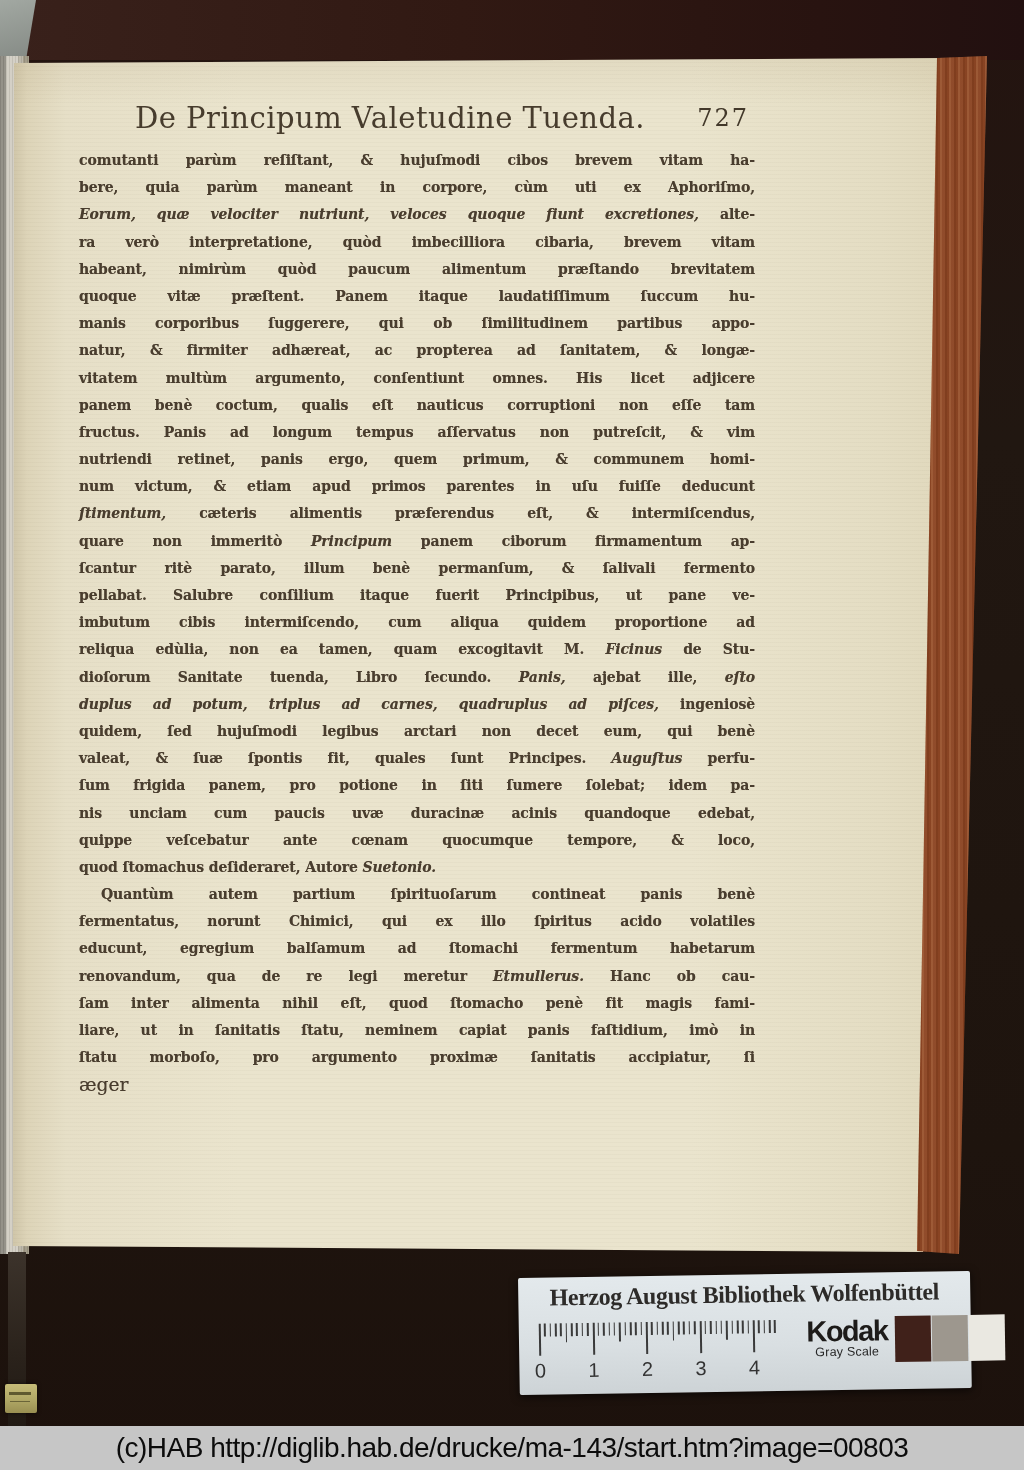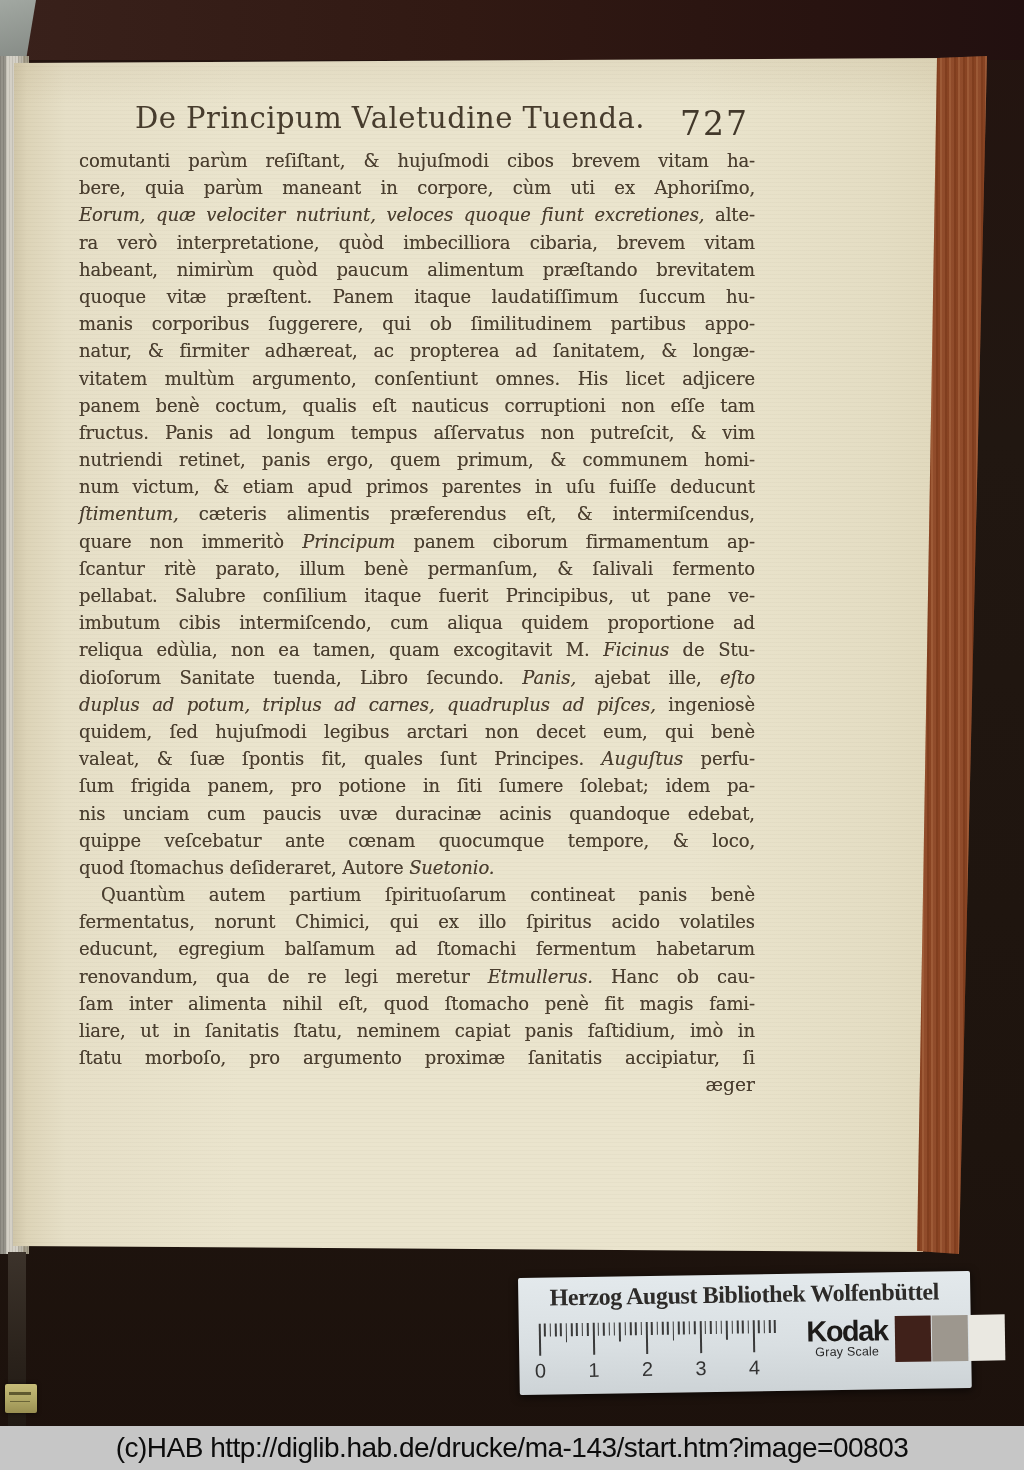--- a/index.html
+++ b/index.html
@@ -45,30 +45,30 @@
   .fore-edge { position:absolute; inset:0;
     clip-path:polygon(926px 3px, 976px 1px, 948px 1199px, 906px 1196px);
     background:
       linear-gradient(90deg, rgba(60,20,5,0.35) 0, rgba(0,0,0,0) 12px, rgba(60,15,5,0.3) 100%),
       repeating-linear-gradient(90deg,#a8592f 0 2px,#c4784a 2px 4px,#b2643a 4px 7px,#9c5129 7px 9px);
   }
   
   .page-header { position:absolute; left:68px; top:46px; width:676px; height:40px; color:#453a2c; }
   .running-title { position:absolute; left:0; right:54px; text-align:center;
     font-size:29px; letter-spacing:0.5px; color:#473c2d; }
-  .page-number { position:absolute; right:6px; top:3px; font-size:33px; letter-spacing:2px; color:#42382a; }
+  .page-number { position:absolute; right:6px; top:3px; font-size:24px; letter-spacing:2px; color:#42382a; }
   
   .text-block { position:absolute; left:68px; top:92px; width:676px; color:#493d2e; }
-  .tline { height:27.2px; line-height:27.2px; font-size:18px; letter-spacing:-0.1px;
+  .tline { height:27.2px; line-height:27.2px; font-size:14px; letter-spacing:-0.1px;
     text-align:justify; text-align-last:justify; white-space:normal;
-    text-shadow:0 0 0.5px rgba(73,61,46,0.55); }
+    text-shadow:0 0 0.5px rgba(73,61,46,0.55);font-weight:bold; }
   .tline.end { text-align:left; text-align-last:left; }
   .tline.ind { padding-left:22px; }
   .it { font-style:italic; }
-  .catchword { height:27.2px; line-height:27.2px; font-size:18.7px; text-align:right;
+  .catchword { height:27.2px; line-height:27.2px; font-size:18.7px; text-align:left;
     color:#493d2e; text-shadow:0 0 0.5px rgba(73,61,46,0.55); }
 
   
   .kodak-label { position:absolute; left:518px; top:1278px; width:452px; height:117px;
     background:linear-gradient(180deg,#e3e9ec 0%,#d9dfe2 60%,#cdd3d6 100%);
     border-radius:2px; transform:rotate(-0.9deg); transform-origin:left top;
     box-shadow:0 2px 8px rgba(0,0,0,0.65); }
   .lib-title { position:absolute; left:0; right:0; top:7px; text-align:center;
     font-family:"Liberation Serif", serif; font-weight:bold; font-size:24px;
     letter-spacing:-0.4px; color:#2d2b29; }

